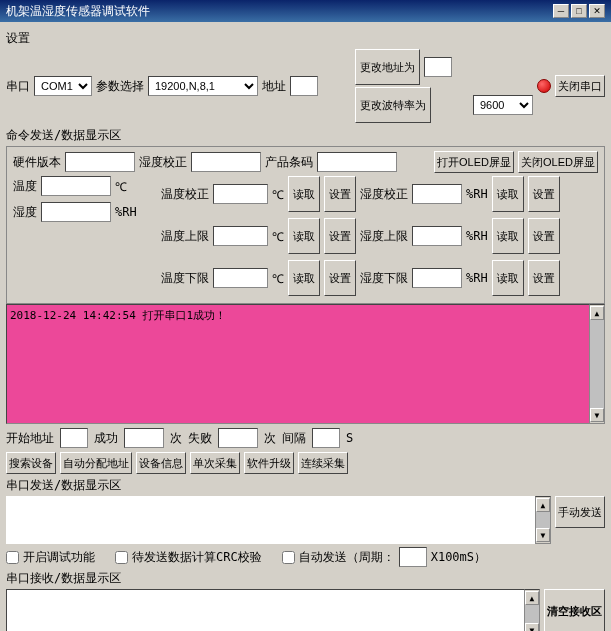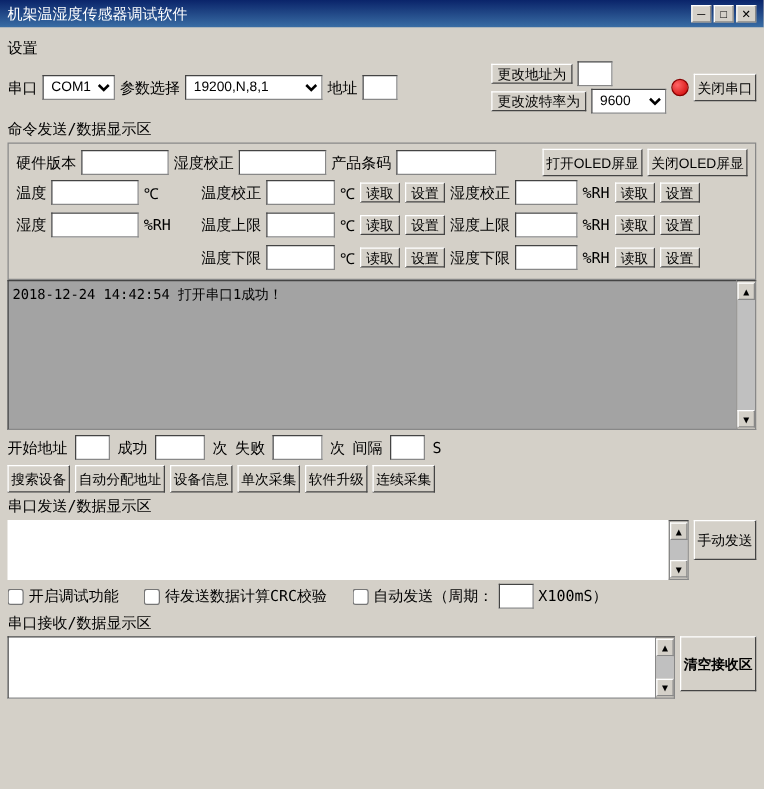--- a/index.html
+++ b/index.html
@@ -68,21 +68,21 @@
       border-top-color: #fff;
       border-left-color: #fff;
       border-bottom-color: #444;
       border-right-color: #444;
       font-size: 11px;
       cursor: pointer;
       padding: 0 2px;
       white-space: nowrap;
     }
     .btn-small {
-      height: 16px;
+      height: 36px;
       padding: 0 4px;
       font-size: 11px;
     }
 
     .red-circle {
       width: 14px; height: 14px;
       background: radial-gradient(circle at 4px 4px, #ff6666, #cc0000);
       border-radius: 50%;
       border: 1px solid #880000;
     }
@@ -108,21 +108,21 @@
     input[type="checkbox"] { margin: 0; }
 
     
     .log-wrapper {
       display: flex;
       height: 120px;
       margin-bottom: 4px;
     }
     .log-text-area {
       flex: 1;
-      background: #a3a3a3;
+      background: #ec4899;
       border: 1px solid #888;
       border-top-color: #444;
       border-left-color: #444;
       border-right: none;
       padding: 3px;
       font-size: 11px;
       overflow: hidden;
     }
     .log-scrollbar-vert {
       width: 16px;
@@ -233,21 +233,21 @@
     <input type="text" style="width: 28px;">
 
     <div class="top-row-right">
       <div style="display:flex;flex-direction:column;gap:2px;">
         <div class="row" style="margin-bottom:0;">
           <button class="btn btn-small">更改地址为</button>
           <input type="text" style="width: 28px;">
         </div>
         <div class="row" style="margin-bottom:0;">
           <button class="btn btn-small">更改波特率为</button>
-          <select style="width:60px;">
+          <select style="width:60px;margin-left:38px;">
             <option>9600</option><option>19200</option><option>38400</option>
           </select>
         </div>
       </div>
       <div class="red-circle"></div>
       <button class="btn">关闭串口</button>
     </div>
   </div>
 
   <div>

